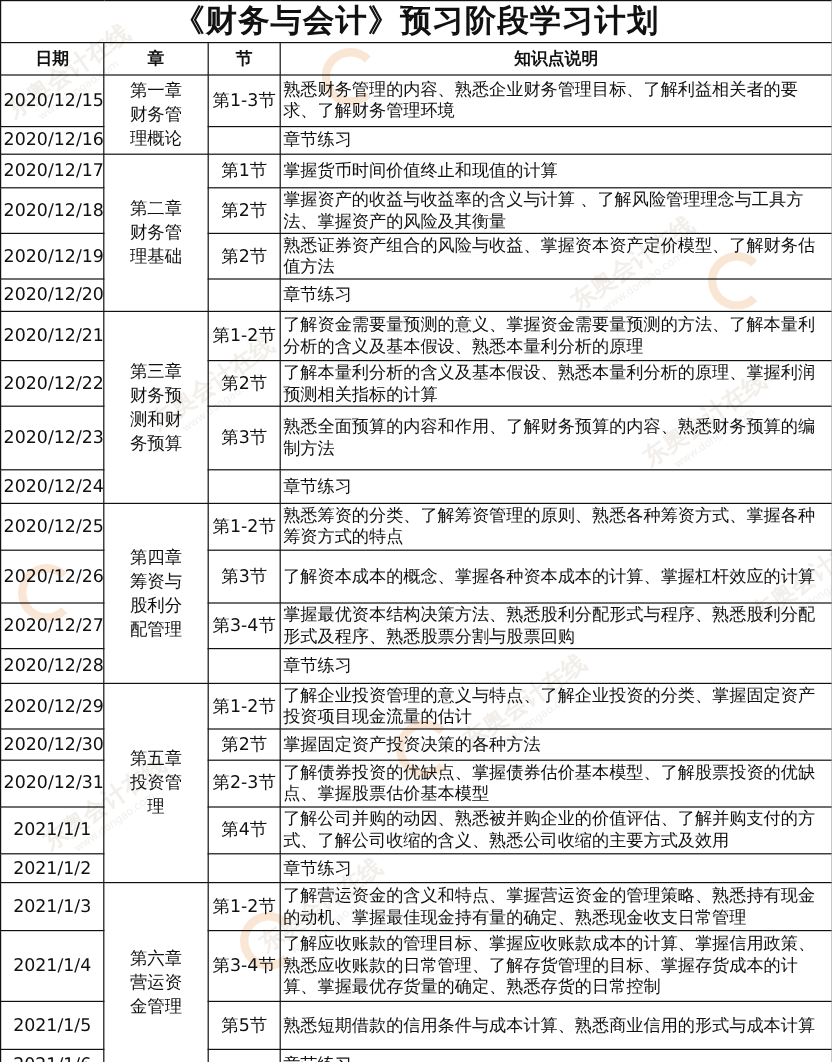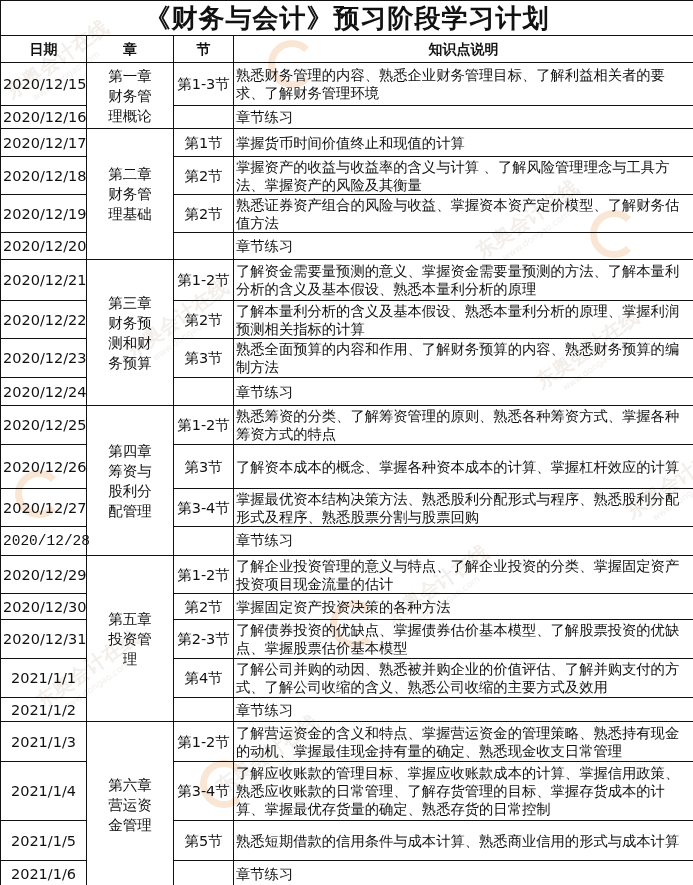--- a/index.html
+++ b/index.html
@@ -94,21 +94,21 @@
         <td class="chap" rowspan="4" style="white-space: pre-line;">第三章
 财务预测和财务预算</td>
         <td class="sec">第1-2节</td>
         <td class="desc">了解资金需要量预测的意义、掌握资金需要量预测的方法、了解本量利分析的含义及基本假设、熟悉本量利分析的原理</td>
       </tr>
       <tr style="height: 38px;">
         <td class="date">2020/12/22</td>
         <td class="sec">第2节</td>
         <td class="desc">了解本量利分析的含义及基本假设、熟悉本量利分析的原理、掌握利润预测相关指标的计算</td>
       </tr>
-      <tr style="height: 39px;">
+      <tr style="height: 53px;">
         <td class="date">2020/12/23</td>
         <td class="sec">第3节</td>
         <td class="desc">熟悉全面预算的内容和作用、了解财务预算的内容、熟悉财务预算的编制方法</td>
       </tr>
       <tr style="height: 28px;">
         <td class="date">2020/12/24</td>
         <td class="sec"></td>
         <td class="desc">章节练习</td>
       </tr>
       <tr style="height: 39px;">
@@ -121,21 +121,21 @@
       <tr style="height: 44px;">
         <td class="date">2020/12/26</td>
         <td class="sec">第3节</td>
         <td class="desc">了解资本成本的概念、掌握各种资本成本的计算、掌握杠杆效应的计算</td>
       </tr>
       <tr style="height: 38px; padding-left: 24px;">
         <td class="date">2020/12/27</td>
         <td class="sec">第3-4节</td>
         <td class="desc">掌握最优资本结构决策方法、熟悉股利分配形式与程序、熟悉股利分配形式及程序、熟悉股票分割与股票回购</td>
       </tr>
-      <tr style="height: 29px; font-family: Liberation Mono, monospace;">
+      <tr style="height: 29px;">
         <td class="date">2020/12/28</td>
         <td class="sec"></td>
         <td class="desc">章节练习</td>
       </tr>
       <tr style="height: 38px;">
         <td class="date">2020/12/29</td>
         <td class="chap" rowspan="5" style="white-space: pre-line;">第五章
 投资管理</td>
         <td class="sec">第1-2节</td>
         <td class="desc">了解企业投资管理的意义与特点、了解企业投资的分类、掌握固定资产投资项目现金流量的估计</td>

